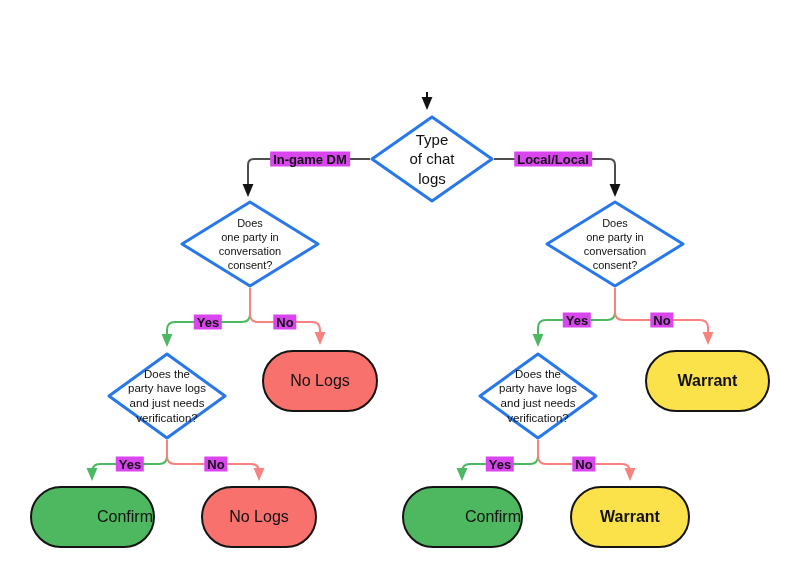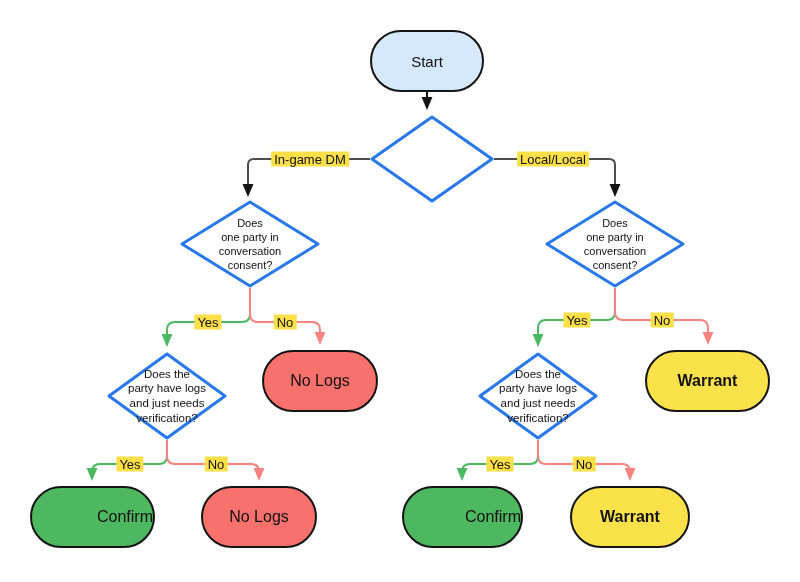--- a/index.html
+++ b/index.html
@@ -25,21 +25,21 @@
   .diamond{background:transparent;}
   .diamond svg{position:absolute;left:0;top:0;width:100%;height:100%;}
   .diamond polygon{fill:#fff;stroke:var(--decision-stroke);stroke-width:3px;stroke-linejoin:round;}
   .diamond .label{position:relative;white-space:pre-line;line-height:1.28;}
   .d-big{font-size:15px;}
   .d-mid{font-size:11px;}
   .d-small{font-size:11.5px;align-items:center;}
 
   .edge-label{
     position:absolute;transform:translate(-50%,-50%);
-    background:#fde047;padding:0 3px;font-weight:normal;font-size:13px;white-space:nowrap;
+    background:#d946ef;padding:0 3px;font-weight:bold;font-size:13px;white-space:nowrap;
   }
 </style>
 </head>
 <body>
 
 <div class="canvas">
 
   <svg class="edges">
     <defs>
       <marker id="arr-black" viewBox="0 0 10 10" refX="8.5" refY="5" markerWidth="6.5" markerHeight="6.5" orient="auto">
@@ -63,28 +63,28 @@
     <path class="e-green" d="M 167 440 V 456 Q 167 464 159 464 H 100 Q 92 464 92 472 V 479" marker-end="url(#arr-green)"></path>
     <path class="e-red" d="M 167 440 V 456 Q 167 464 175 464 H 251 Q 259 464 259 472 V 479" marker-end="url(#arr-red)"></path>
 
     <path class="e-green" d="M 615 288 V 312 Q 615 320 607 320 H 546 Q 538 320 538 328 V 345" marker-end="url(#arr-green)"></path>
     <path class="e-red" d="M 615 288 V 312 Q 615 320 623 320 H 700 Q 708 320 708 328 V 343" marker-end="url(#arr-red)"></path>
 
     <path class="e-green" d="M 538 440 V 456 Q 538 464 530 464 H 470 Q 462 464 462 472 V 479" marker-end="url(#arr-green)"></path>
     <path class="e-red" d="M 538 440 V 456 Q 538 464 546 464 H 622 Q 630 464 630 472 V 479" marker-end="url(#arr-red)"></path>
   </svg>
 
-  <div class="node stadium start" style="left:370px;top:30px;width:114px;height:62px;">
-    <span>Start</span>
-  </div>
 
   <div class="node diamond d-big" style="left:370px;top:115px;width:124px;height:88px;">
     <svg viewBox="0 0 124 88" preserveAspectRatio="none">
         <polygon points="62,2 122,44 62,86 2,44"></polygon>
       </svg>
+    <div class="label">Type
+of chat
+logs</div>
   </div>
 
   <div class="node diamond d-mid" style="left:180px;top:200px;width:140px;height:88px;">
     <svg viewBox="0 0 140 88" preserveAspectRatio="none">
         <polygon points="70,2 138,44 70,86 2,44"></polygon>
       </svg>
     <div class="label">Does
 one party in
 conversation
 consent?</div>

